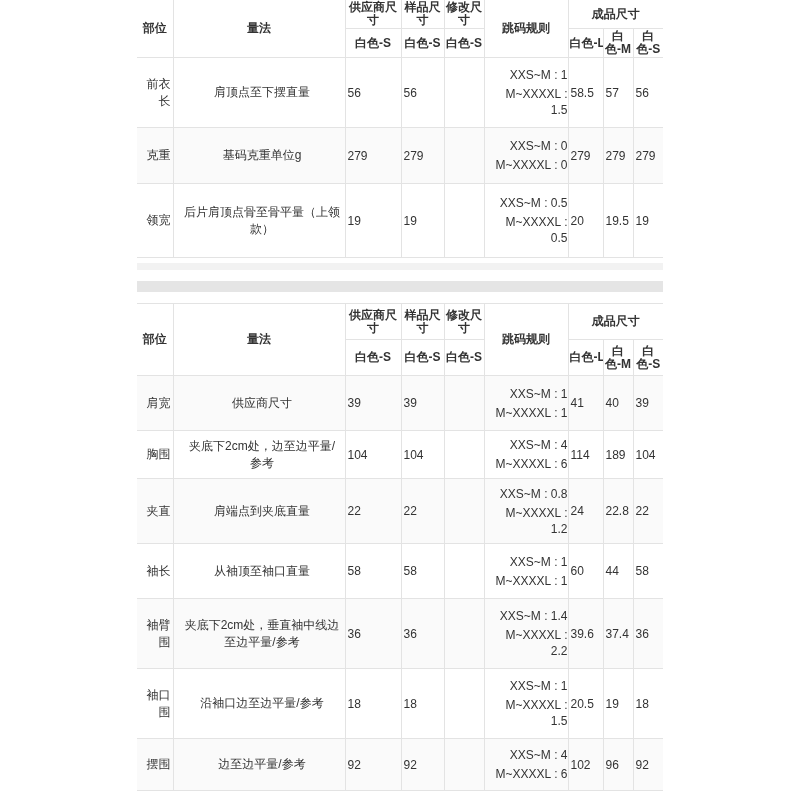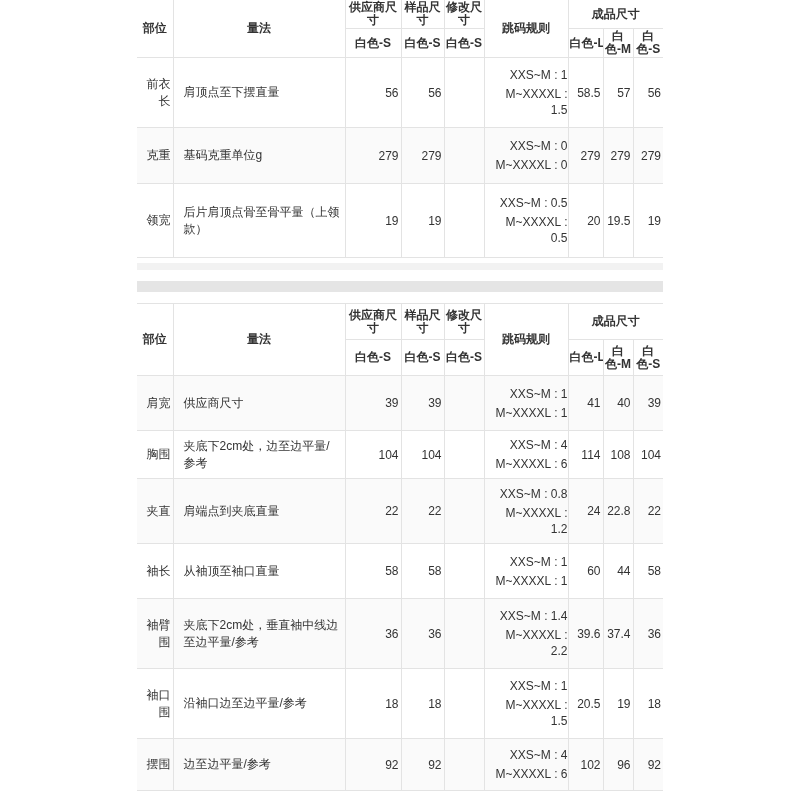--- a/index.html
+++ b/index.html
@@ -27,22 +27,22 @@
     padding:2px;overflow:hidden;word-break:break-all;
   }
   th{font-weight:bold;text-align:center;line-height:13px;padding:1px;}
   #t1 thead tr.hr1 th{height:24px;}
   #t1 thead tr.hr2 th{height:25px;}
   #t2 thead tr.hr1 th{height:33px;}
   #t2 thead tr.hr2 th{height:33px;}
   .nowrap{white-space:nowrap;}
 
   td.td-part{text-align:right;padding-left:7px;line-height:17px;}
-  td.td-method{text-align:left;padding-left:10px;padding-right:4px;line-height:17px;}
-  td.td-num{text-align:right;}
+  td.td-method{text-align:center;padding-left:10px;padding-right:4px;line-height:17px;}
+  td.td-num{text-align:left;}
   td.td-rule{text-align:right;padding-left:8px;padding-right:0;}
   .rule-line{margin:3px 0;line-height:16px;}
 
   #t1 tbody tr:nth-child(even){background:#fafafa;}
   #t2 tbody tr:nth-child(odd){background:#fafafa;}
 </style>
 </head>
 <body>
 
 <div class="canvas">
@@ -180,21 +180,21 @@
             <td class="td-part">胸围</td>
             <td class="td-method">夹底下2cm处，边至边平量/参考</td>
             <td class="td-num">104</td>
             <td class="td-num">104</td>
             <td class="td-num"></td>
             <td class="td-rule">
               <div class="rule-line">XXS~M : 4</div>
               <div class="rule-line">M~XXXXL : 6</div>
             </td>
             <td class="td-num">114</td>
-            <td class="td-num">108</td>
+            <td class="td-num">189</td>
             <td class="td-num">104</td>
           </tr>
           <tr style="height: 65px;">
             <td class="td-part">夹直</td>
             <td class="td-method">肩端点到夹底直量</td>
             <td class="td-num">22</td>
             <td class="td-num">22</td>
             <td class="td-num"></td>
             <td class="td-rule">
               <div class="rule-line">XXS~M : 0.8</div>

